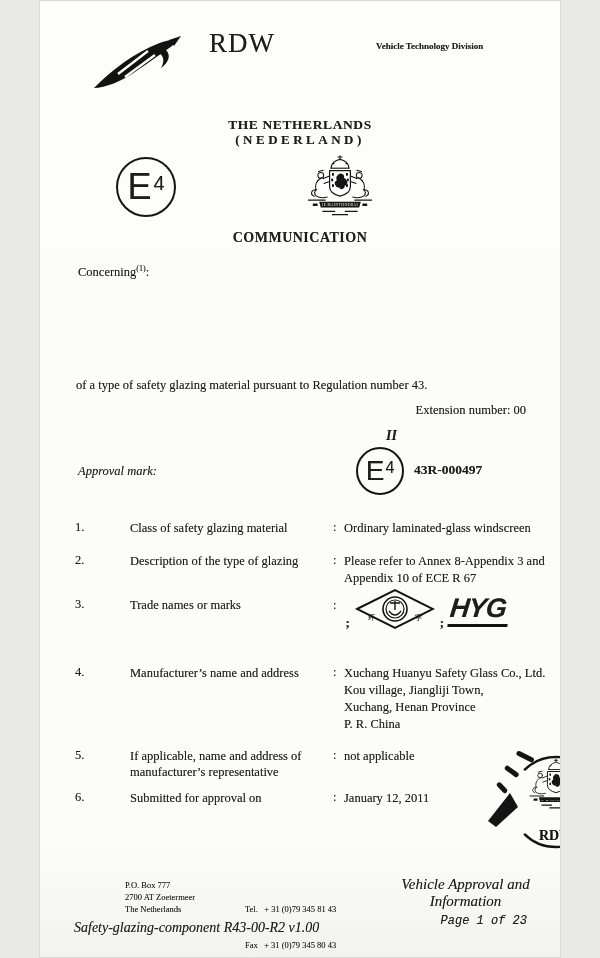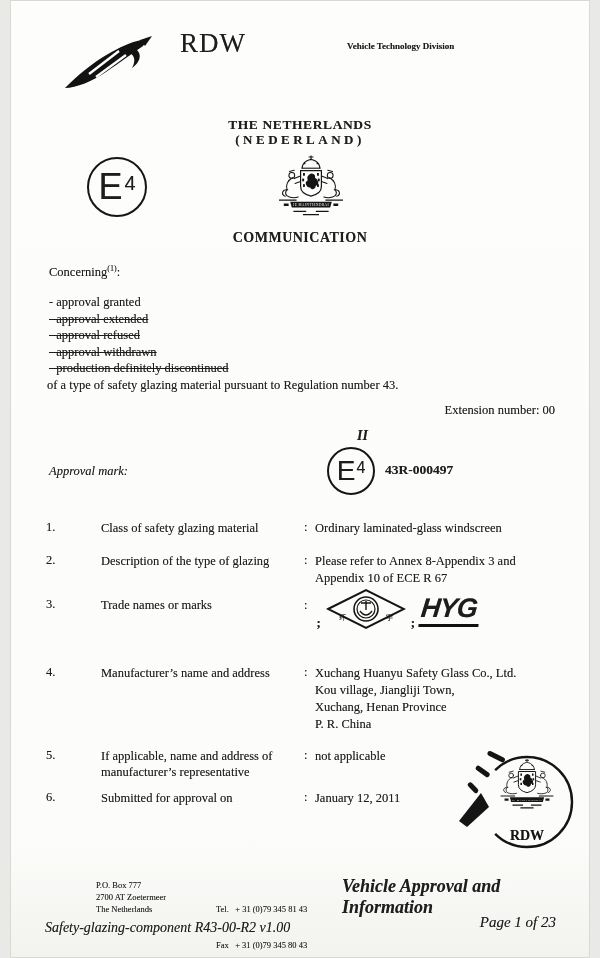--- a/index.html
+++ b/index.html
@@ -1,17 +1,17 @@
 <!DOCTYPE html>
 <html><head>
 <meta charset="utf-8">
 <style>
   html,body { margin:0; padding:0; background:#e9e9e7; }
   .page {
-    position:relative; width:580px; height:958px; margin:0 auto;
+    position:relative; width:522px; height:958px; margin:0 auto;
     background:linear-gradient(180deg,#fdfdfc 0%,#fcfcfa 88%,#f2f2ef 100%);
     border:1px solid #d9d8d3; box-sizing:border-box;
     font-family:"Liberation Serif","DejaVu Serif",serif;
     color:#1d1d1d; text-shadow:0 0 .35px rgba(25,25,25,.45);
     overflow:hidden;
   }
   .abs { position:absolute; }
   .ctr { left:0; width:100%; text-align:center; }
 
   .rdw-title { left:169px; top:27px; font-size:27px; letter-spacing:1px; }
@@ -64,23 +64,23 @@
     font-family:"Liberation Sans","DejaVu Sans",sans-serif;
     font-weight:900; font-style:italic; font-size:27px; line-height:1;
     letter-spacing:-1px; transform:skewX(-6deg);
     border-bottom:3.5px solid #111; padding:0 3px 2px 1px; margin-bottom:8px;
   }
 
   .stamp { left:446px; top:740px; }
 
   .f-addr { left:85px;  top:878px; font-size:8.5px; font-weight:normal; line-height:12px; }
   .f-tel  { left:205px; top:878px; font-size:8.5px; line-height:12px; white-space:pre; }
-  .f-tag  { left:331px; top:875px; font-size:18px; font-weight:bold; font-style:italic; }
+  .f-tag  { left:331px; top:875px; font-size:15px; font-weight:normal; font-style:italic;text-align:center; }
   .f-ref  { left:34px;  top:919px; font-size:14px; font-style:italic; }
-  .f-page { right:33px; top:913px; font-size:15px; font-style:italic; }
+  .f-page { right:33px; top:913px; font-size:12px; font-style:italic;font-family:Liberation Mono, monospace; }
 </style>
 </head>
 <body>
 
 <svg width="0" height="0" style="position:absolute" aria-hidden="true">
   <defs>
     <symbol id="coa" viewBox="0 0 120 100">
 
       <g stroke="#151515" fill="none" stroke-width="1.4">
         <path d="M48 19 h24"></path>
@@ -140,27 +140,20 @@
   </div>
 
   <svg class="abs emblem" width="96" height="80" viewBox="0 0 120 100">
     <use href="#coa"></use>
   </svg>
 
   <div class="abs ctr communication">COMMUNICATION</div>
 
   <div class="abs concerning">
     <span>Concerning</span><sup>(1)</sup><span>:</span>
-  </div>
-  <div class="abs clist">
-    <div>- approval granted</div>
-    <div class="struck">- approval extended</div>
-    <div class="struck">- approval refused</div>
-    <div class="struck">- approval withdrawn</div>
-    <div class="struck">- production definitely discontinued</div>
   </div>
   <div class="abs subject">of a type of safety glazing material pursuant to Regulation number 43.</div>
 
   <div class="abs ext-label">
     <span>Extension number:</span>&nbsp;<span>00</span>
   </div>
 
   <div class="abs mark-label">Approval mark:</div>
   <div class="abs mark-class">II</div>
   <div class="abs e-badge e-badge-sm">

